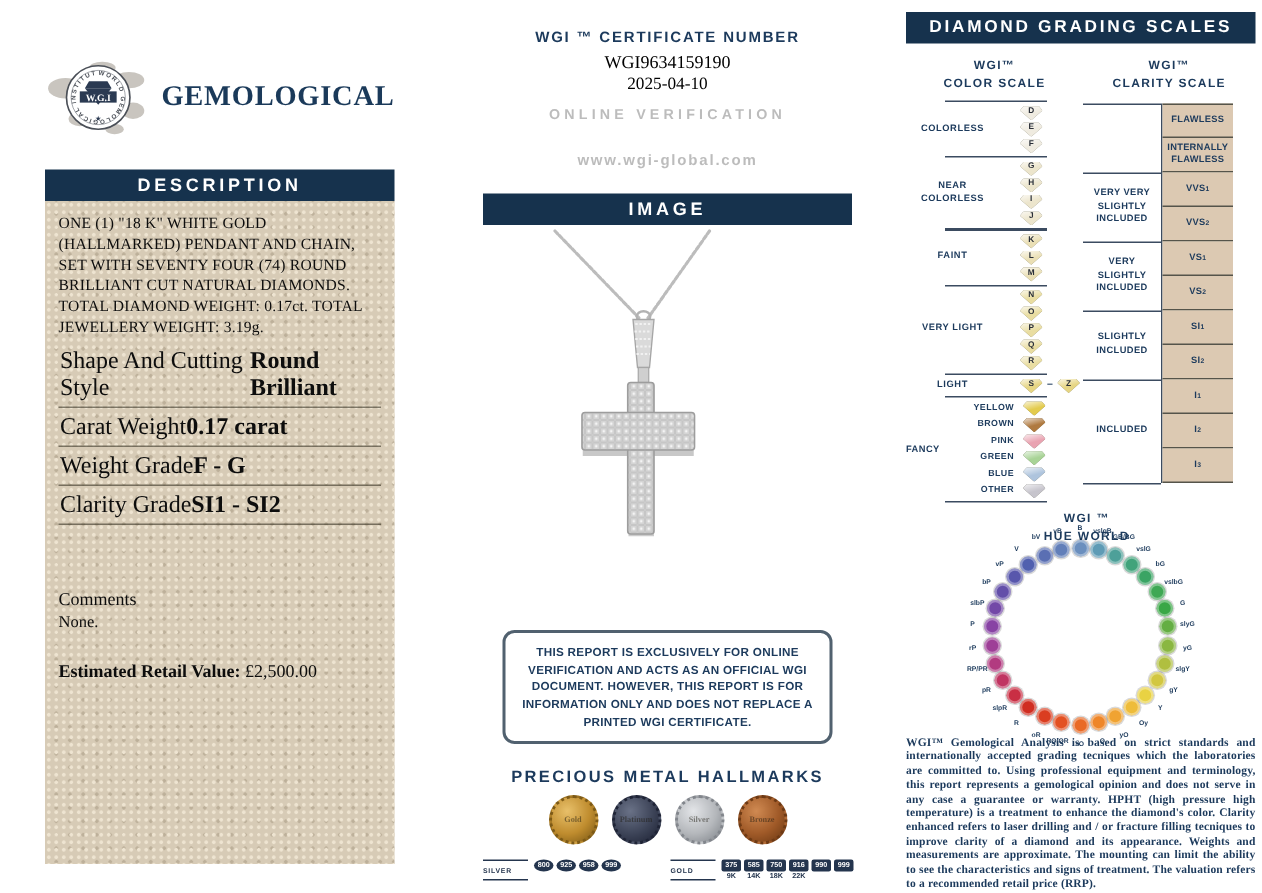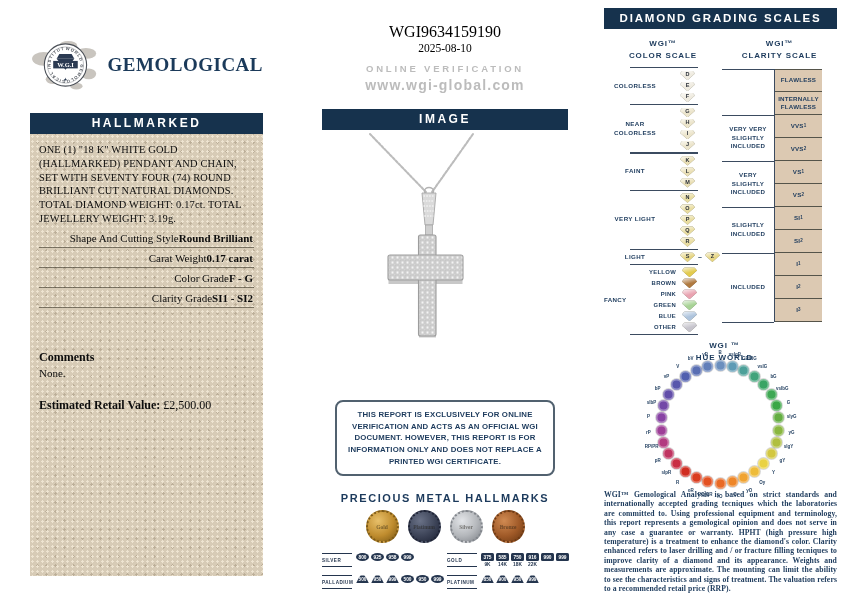--- a/index.html
+++ b/index.html
@@ -11,34 +11,34 @@
   .logoRow{display:flex;align-items:center;gap:8px;height:90px;margin-bottom:3px}
   .brandTitle{font-family:"Liberation Serif","DejaVu Serif",serif;font-weight:700;color:#1b3a5a;font-size:19px;line-height:1.16;letter-spacing:.5px}
   .bar{background:#16324d;color:#fff;text-align:center;font-weight:700;font-size:12px;letter-spacing:2.5px;height:21px;line-height:21px}
   #descPanel{background-color:#d7cbb6;
     background-image:radial-gradient(#eee4d1 1px,transparent 1.4px),radial-gradient(rgba(120,105,80,.28) 1px,transparent 1.3px);
     background-size:5px 5px,9px 9px;background-position:0 0,3px 4px;
     height:442px;padding:9px 9px;box-sizing:border-box;font-family:"Liberation Serif","DejaVu Serif",serif;color:#0d0d0d}
   .descText{font-size:10.4px;line-height:1.33;letter-spacing:.15px;width:218px}
   .stoneTitle{font-size:13px;font-weight:700;margin-top:15px}
   #cs-rows{margin-top:2px}
-  .csRow{display:flex;justify-content:flex-end;align-items:flex-end;font-size:11px;padding:4px 1px 3px;border-bottom:1px solid rgba(55,50,35,.6)}
+  .csRow{display:flex;justify-content:flex-start;align-items:flex-end;font-size:16px;padding:4px 1px 3px;border-bottom:1px solid rgba(55,50,35,.6)}
   .csRow .v{font-weight:700}
-  .commentsTitle{font-weight:700;font-size:12px;margin-top:42px}
+  .commentsTitle{font-weight:400;font-size:12px;margin-top:42px}
   .commentsVal{font-size:11px;margin-top:2px}
   .retail{font-size:12px;margin-top:19px}
   .retail b{font-weight:700}
 
   
   #midCol{left:320px;top:20px;width:250px;text-align:center}
   .certLabel{color:#1c3a5c;font-weight:700;font-size:10px;letter-spacing:1.2px}
-  .certNum{font-family:"Liberation Serif","DejaVu Serif",serif;font-size:16px;margin-top:3px;color:#000}
+  .certNum{font-family:"Liberation Serif","DejaVu Serif",serif;font-size:12px;margin-top:3px;color:#000}
   .certDate{font-family:"Liberation Serif","DejaVu Serif",serif;font-size:11.5px;margin-top:1px;color:#000}
   .onlineVer{color:#bcbcbc;font-weight:700;font-size:9.5px;letter-spacing:2.8px;margin-top:9px}
-  .website{color:#bcbcbc;font-weight:700;font-size:14px;letter-spacing:1.2px;margin-top:3px}
+  .website{color:#bcbcbc;font-weight:700;font-size:10px;letter-spacing:1.2px;margin-top:20px}
   #imageBar{margin-top:16px;margin-left:2px;margin-right:2px}
   #pendantWrap{height:268px}
   .disclaimer{border:2px solid #51616f;border-radius:8px;width:200px;margin:2px auto 0;padding:7px 8px;color:#1c3a5c;font-weight:700;font-size:7.8px;line-height:1.5;letter-spacing:.2px}
   .hallmarksTitle{color:#1c3a5c;font-weight:700;font-size:11px;letter-spacing:1.6px;margin-top:16px}
   #medals{display:flex;justify-content:center;gap:9px;margin-top:6px}
   .medal{width:33px;height:33px;border-radius:50%;display:flex;align-items:center;justify-content:center;box-sizing:border-box}
   .medal span{font-size:5.5px;font-weight:700;color:rgba(30,25,15,.5);font-family:"Liberation Serif","DejaVu Serif",serif}
   #stampArea{display:flex;justify-content:space-between;margin-top:10px;text-align:left;padding:0 2px}
   .stampCol{width:121px;display:flex;flex-direction:column;gap:8px}
   .stampGroup{display:flex;align-items:flex-start;gap:4px}
@@ -110,53 +110,54 @@
         <polygon points="39,36 65,36 52,52"></polygon>
       </g>
       <rect x="34" y="39" width="36" height="11" fill="#2b3a52"></rect>
       <text x="52" y="48" text-anchor="middle" font-size="9.5" font-weight="bold" fill="#ffffff" font-family="Liberation Serif, serif">W.G.I</text>
       <text x="52" y="68" text-anchor="middle" font-size="7" fill="#2b3a52">★</text>
     </svg>
     <div class="brandTitle">
       <div>GEMOLOGICAL</div>
     </div>
   </div>
-  <div class="bar">HALLMARKED</div>
+  <div class="bar">DESCRIPTION</div>
   <div id="descPanel">
     <div class="descText">ONE (1) "18 K" WHITE GOLD (HALLMARKED) PENDANT AND CHAIN, SET WITH SEVENTY FOUR (74) ROUND BRILLIANT CUT NATURAL DIAMONDS. TOTAL DIAMOND WEIGHT: 0.17ct. TOTAL JEWELLERY WEIGHT: 3.19g.</div>
     <div id="cs-rows">
         <div class="csRow">
           <span class="l">Shape And Cutting Style</span>
           <span class="v">Round Brilliant</span>
         </div>
         <div class="csRow">
           <span class="l">Carat Weight</span>
           <span class="v">0.17 carat</span>
         </div>
         <div class="csRow">
-          <span class="l">Color Grade</span>
+          <span class="l">Weight Grade</span>
           <span class="v">F - G</span>
         </div>
         <div class="csRow">
           <span class="l">Clarity Grade</span>
           <span class="v">SI1 - SI2</span>
         </div>
       </div>
     <div class="commentsTitle">Comments</div>
     <div class="commentsVal">None.</div>
     <div class="retail">
       <b>Estimated Retail Value:</b>
       <span>£2,500.00</span>
     </div>
   </div>
 </div>
 
 <div id="midCol" class="col">
+  <div class="certLabel">WGI ™ CERTIFICATE NUMBER</div>
   <div class="certNum">WGI9634159190</div>
-  <div class="certDate">2025-08-10</div>
+  <div class="certDate">2025-04-10</div>
   <div class="onlineVer">ONLINE VERIFICATION</div>
   <div class="website">www.wgi-global.com</div>
   <div id="imageBar" class="bar">IMAGE</div>
 
   <div id="pendantWrap">
     <svg width="250" height="268" viewBox="0 0 250 268">
       <defs>
         <pattern id="pv" width="5" height="5" patternUnits="userSpaceOnUse">
           <rect width="5" height="5" fill="#e0e0e0"></rect>
           <rect x="0.4" y="0.4" width="4.2" height="4.2" fill="#d5d5d5" stroke="#c0c0c0" stroke-width="0.5"></rect>

